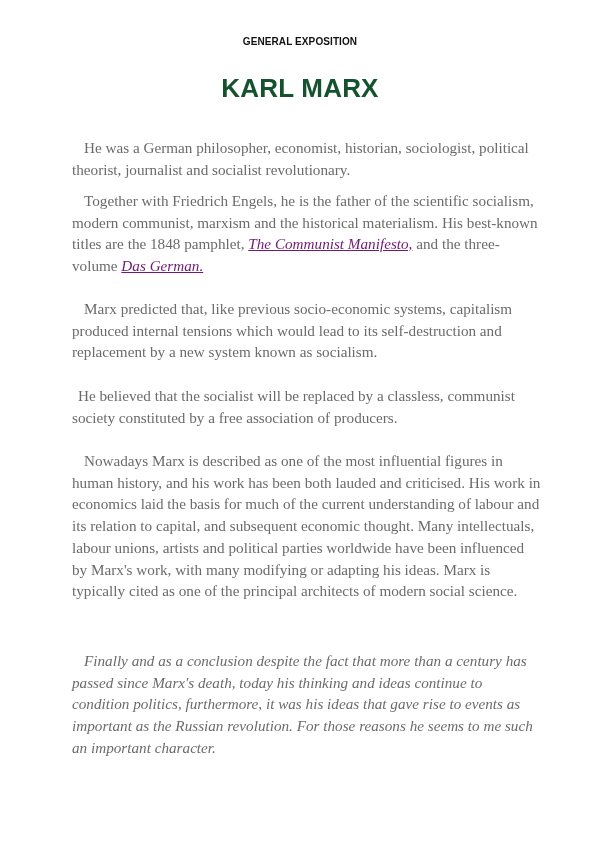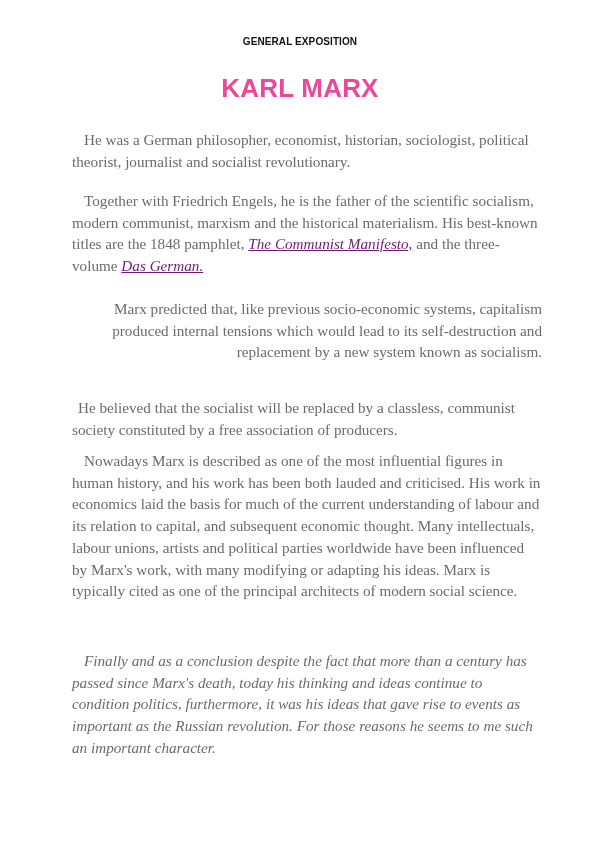--- a/index.html
+++ b/index.html
@@ -35,60 +35,60 @@
     }
     .title {
       position: absolute;
       top: 73px;
       left: 0;
       width: 600px;
       text-align: center;
       font-family: "Liberation Sans", sans-serif;
       font-weight: bold;
       font-size: 26px;
-      color: #ec4899;
+      color: #14532d;
       letter-spacing: 0.2px;
     }
     .body-text {
       position: absolute;
       left: 72px;
       width: 470px;
       font-family: "Liberation Serif", serif;
       font-size: 15.2px;
       line-height: 21.7px;
       color: #6b6b6b;
     }
     .para {
       margin: 0;
       position: absolute;
       left: 0;
       width: 470px;
     }
     .indent { text-indent: 12px; }
-    .indent-sm { text-indent: 6px; margin-top: 12px; }
+    .indent-sm { text-indent: 6px; }
     .ref {
       font-style: italic;
       text-decoration: underline;
       color: #701a75;
       cursor: pointer;
     }
   </style>
 </head>
 <body>
 
 <div class="page">
   <div class="kicker">GENERAL EXPOSITION</div>
   <div class="title">KARL MARX</div>
 
   <div class="body-text" style="top:125px;">
-    <p class="para indent" style="top:4px;">He was a German philosopher, economist, historian, sociologist, political theorist, journalist and socialist revolutionary.</p>
+    <p class="para indent" style="top:12px;">He was a German philosopher, economist, historian, sociologist, political theorist, journalist and socialist revolutionary.</p>
 
     <p class="para indent" style="top:65px;"><span>Together with Friedrich Engels, he is the father of the scientific socialism, modern communist, marxism and the historical materialism. His best-known titles are the 1848 pamphlet, </span><span class="ref">The Communist Manifesto,</span><span> and the three-volume </span><span class="ref">Das German.</span></p>
 
-    <p class="para indent" style="top:173px;text-align:right;">Marx predicted that, like previous socio-economic systems, capitalism produced internal tensions which would lead to its self-destruction and replacement by a new system known as socialism.</p>
+    <p class="para indent" style="top:173px;">Marx predicted that, like previous socio-economic systems, capitalism produced internal tensions which would lead to its self-destruction and replacement by a new system known as socialism.</p>
 
     <p class="para indent-sm" style="top:260px;">He believed that the socialist will be replaced by a classless, communist society constituted by a free association of producers.</p>
 
     <p class="para indent" style="top:325px;">Nowadays Marx is described as one of the most influential figures in human history, and his work has been both lauded and criticised. His work in economics laid the basis for much of the current understanding of labour and its relation to capital, and subsequent economic thought. Many intellectuals, labour unions, artists and political parties worldwide have been influenced by Marx's work, with many modifying or adapting his ideas. Marx is typically cited as one of the principal architects of modern social science.</p>
 
     <p class="para indent" style="top:525px;font-style:italic;">Finally and as a conclusion despite the fact that more than a century has passed since Marx's death, today his thinking and ideas continue to condition politics, furthermore, it was his ideas that gave rise to events as important as the Russian revolution. For those reasons he seems to me such an important character.</p>
   </div>
 </div>
 
 </body></html>

